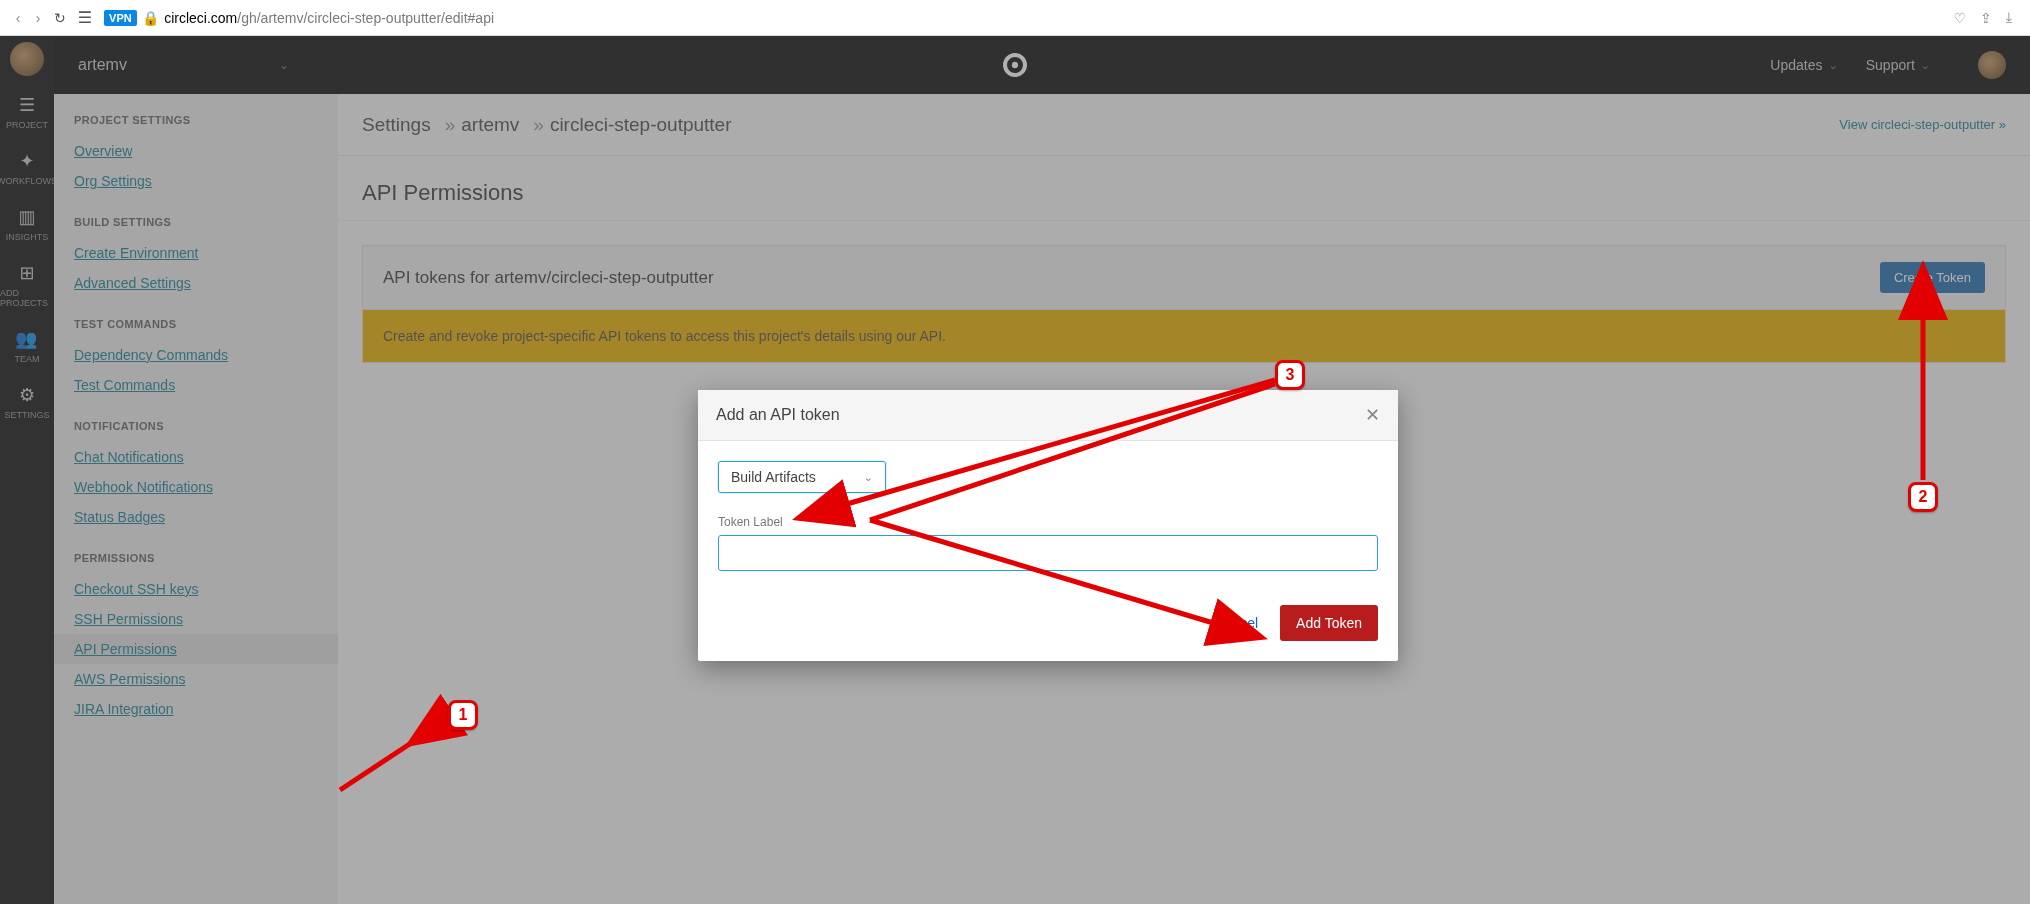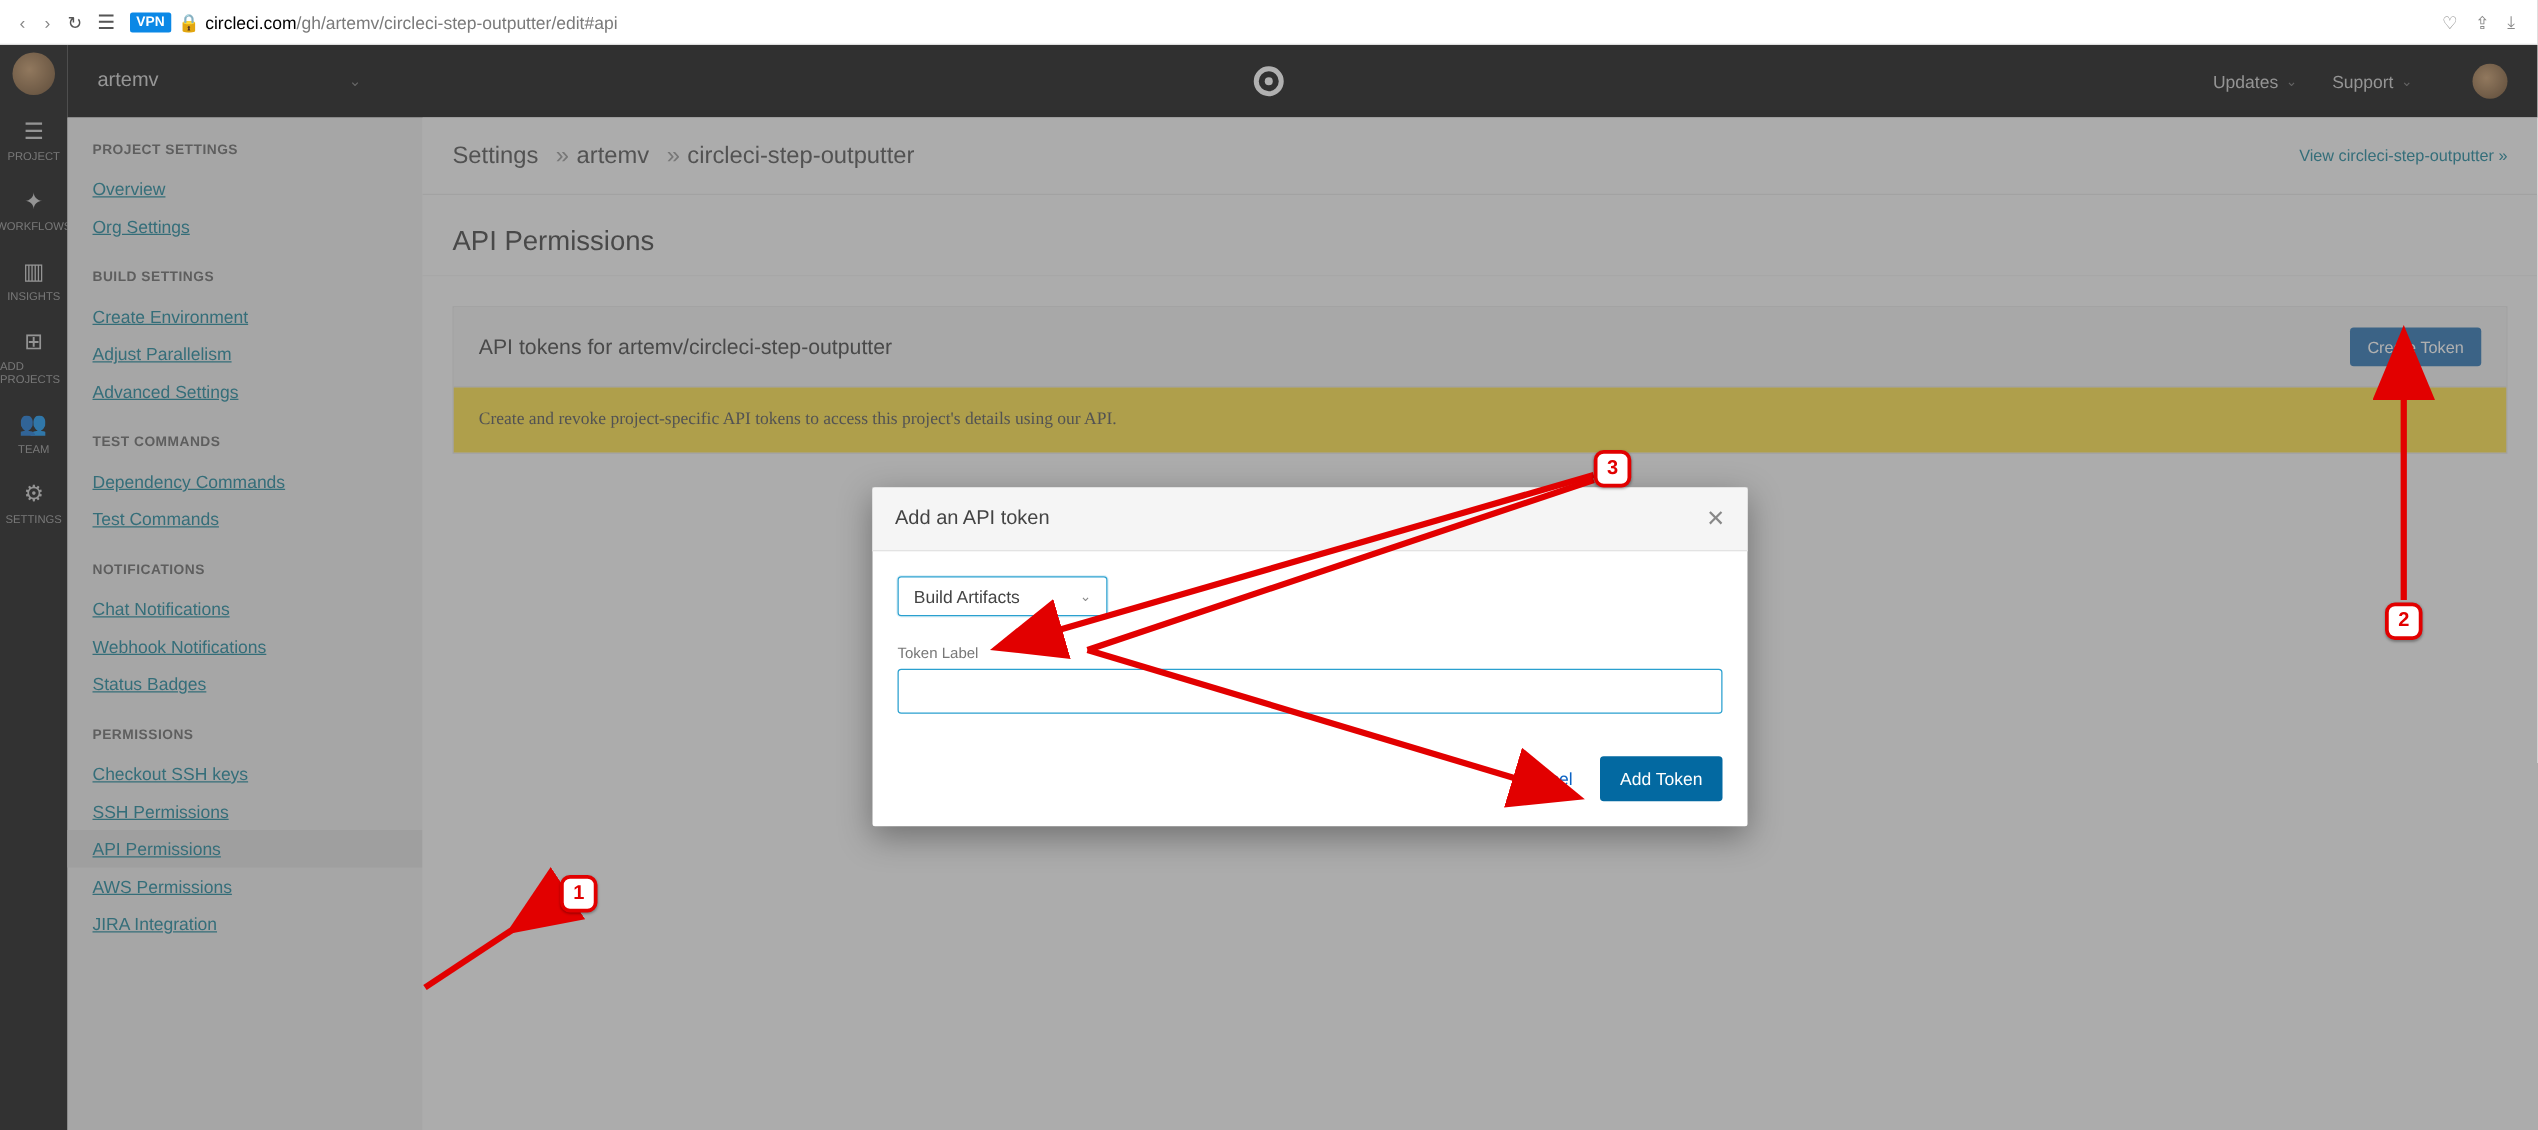--- a/index.html
+++ b/index.html
@@ -52,38 +52,38 @@
 .content { flex: 1; background: #f8f8f8; }
 .breadcrumb-bar { height: 62px; display: flex; align-items: center; padding: 0 24px; font-size: 19px; color: #555; border-bottom: 1px solid #e5e5e5; background: #f8f8f8; }
 .breadcrumb-bar .crumb { margin-right: 8px; }
 .breadcrumb-bar .sep { margin: 0 6px; color: #999; }
 .breadcrumb-bar .view-link { margin-left: auto; font-size: 13px; color: #1f879c; cursor: pointer; }
 
 .page-head { padding: 24px 24px 14px; font-size: 22px; color: #444; border-bottom: 1px solid #eee;}
 .panel { margin: 24px; border: 1px solid #e1e1e1; background: #fff; }
 .panel-head { background: #f1f1f1; padding: 16px 20px; display: flex; align-items: center; font-size: 17px; color: #444; border-bottom: 1px solid #e1e1e1;}
 .panel-head .btn-primary { margin-left: auto; background: #2b74b3; color: #fff; border: none; padding: 8px 14px; font-size: 13px; border-radius: 3px; cursor: pointer;}
-.panel-body { padding: 18px 20px; font-size: 14px; color: #555; background: #fde047; font-family: Liberation Serif, serif;}
+.panel-body { padding: 18px 20px; font-size: 14px; color: #555; background: #eab308;}
 
 
 .dim { position: absolute; top: 36px; left: 0; right: 0; bottom: 0; background: rgba(80,80,80,.45); }
 
 
 .modal { position: absolute; width: 700px; left: 698px; top: 390px; background: #fff; border-radius: 2px; box-shadow: 0 8px 26px rgba(0,0,0,.35); }
 .modal-head { background: #f5f5f5; border-bottom: 1px solid #e3e3e3; padding: 14px 18px; display: flex; align-items: center; font-size: 16px; color: #444;}
 .modal-head .close { margin-left: auto; color: #888; cursor: pointer; font-size: 18px;}
 .modal-body { padding: 20px; font-size: 14px; color: #555; }
 .modal-body .hint { margin-bottom: 14px; }
 .select { display: inline-flex; align-items: center; border: 1px solid #2aa0cf; border-radius: 3px; padding: 7px 12px; min-width: 150px; cursor: pointer; color: #444; box-shadow: 0 0 0 1px rgba(42,160,207,.15); gap: 48px; }
 .select .chev { margin-left: auto; color: #888; font-size: 11px;}
 .field-label { font-size: 12px; color: #777; margin-top: 22px; margin-bottom: 6px; }
 .text-input { width: 100%; border: 1px solid #2aa0cf; border-radius: 3px; height: 36px; padding: 0 10px; outline: none; }
 .modal-foot { padding: 14px 20px 20px; display: flex; justify-content: flex-end; gap: 22px; align-items: center; }
 .link-cancel { color: #0b63c4; cursor: pointer; font-size: 14px;}
-.btn-add { background: #0369a1; color: #fff; border: none; padding: 10px 16px; border-radius: 3px; font-size: 14px; cursor: pointer;}
+.btn-add { background: #b91c1c; color: #fff; border: none; padding: 10px 16px; border-radius: 3px; font-size: 14px; cursor: pointer;}
 
 
 .marker { position: absolute; width: 30px; height: 30px; border: 3px solid #e20000; border-radius: 8px; background: #fff; color: #e20000; font-weight: 700; display: flex; align-items: center; justify-content: center; font-size: 16px; box-shadow: 0 1px 2px rgba(0,0,0,.3);}
 svg.anno { position: absolute; top: 0; left: 0; pointer-events: none; overflow: visible;}
 </style>
 </head>
 <body>
 
 <div class="browser-bar">
   <span class="nav-arrow">‹</span>
@@ -156,21 +156,20 @@
       </div>
     </div>
 
     <div class="body-row">
       <div class="settings-sidebar" id="settings-sidebar">
           <div class="sb-group-title">PROJECT SETTINGS</div>
           <a class="sb-link">Overview</a>
           <a class="sb-link">Org Settings</a>
           <div class="sb-group-title">BUILD SETTINGS</div>
           <a class="sb-link">Create Environment</a>
-          <a class="sb-link">Adjust Parallelism</a>
           <a class="sb-link">Advanced Settings</a>
           <div class="sb-group-title">TEST COMMANDS</div>
           <a class="sb-link">Dependency Commands</a>
           <a class="sb-link">Test Commands</a>
           <div class="sb-group-title">NOTIFICATIONS</div>
           <a class="sb-link">Chat Notifications</a>
           <a class="sb-link">Webhook Notifications</a>
           <a class="sb-link">Status Badges</a>
           <div class="sb-group-title">PERMISSIONS</div>
           <a class="sb-link">Checkout SSH keys</a>

